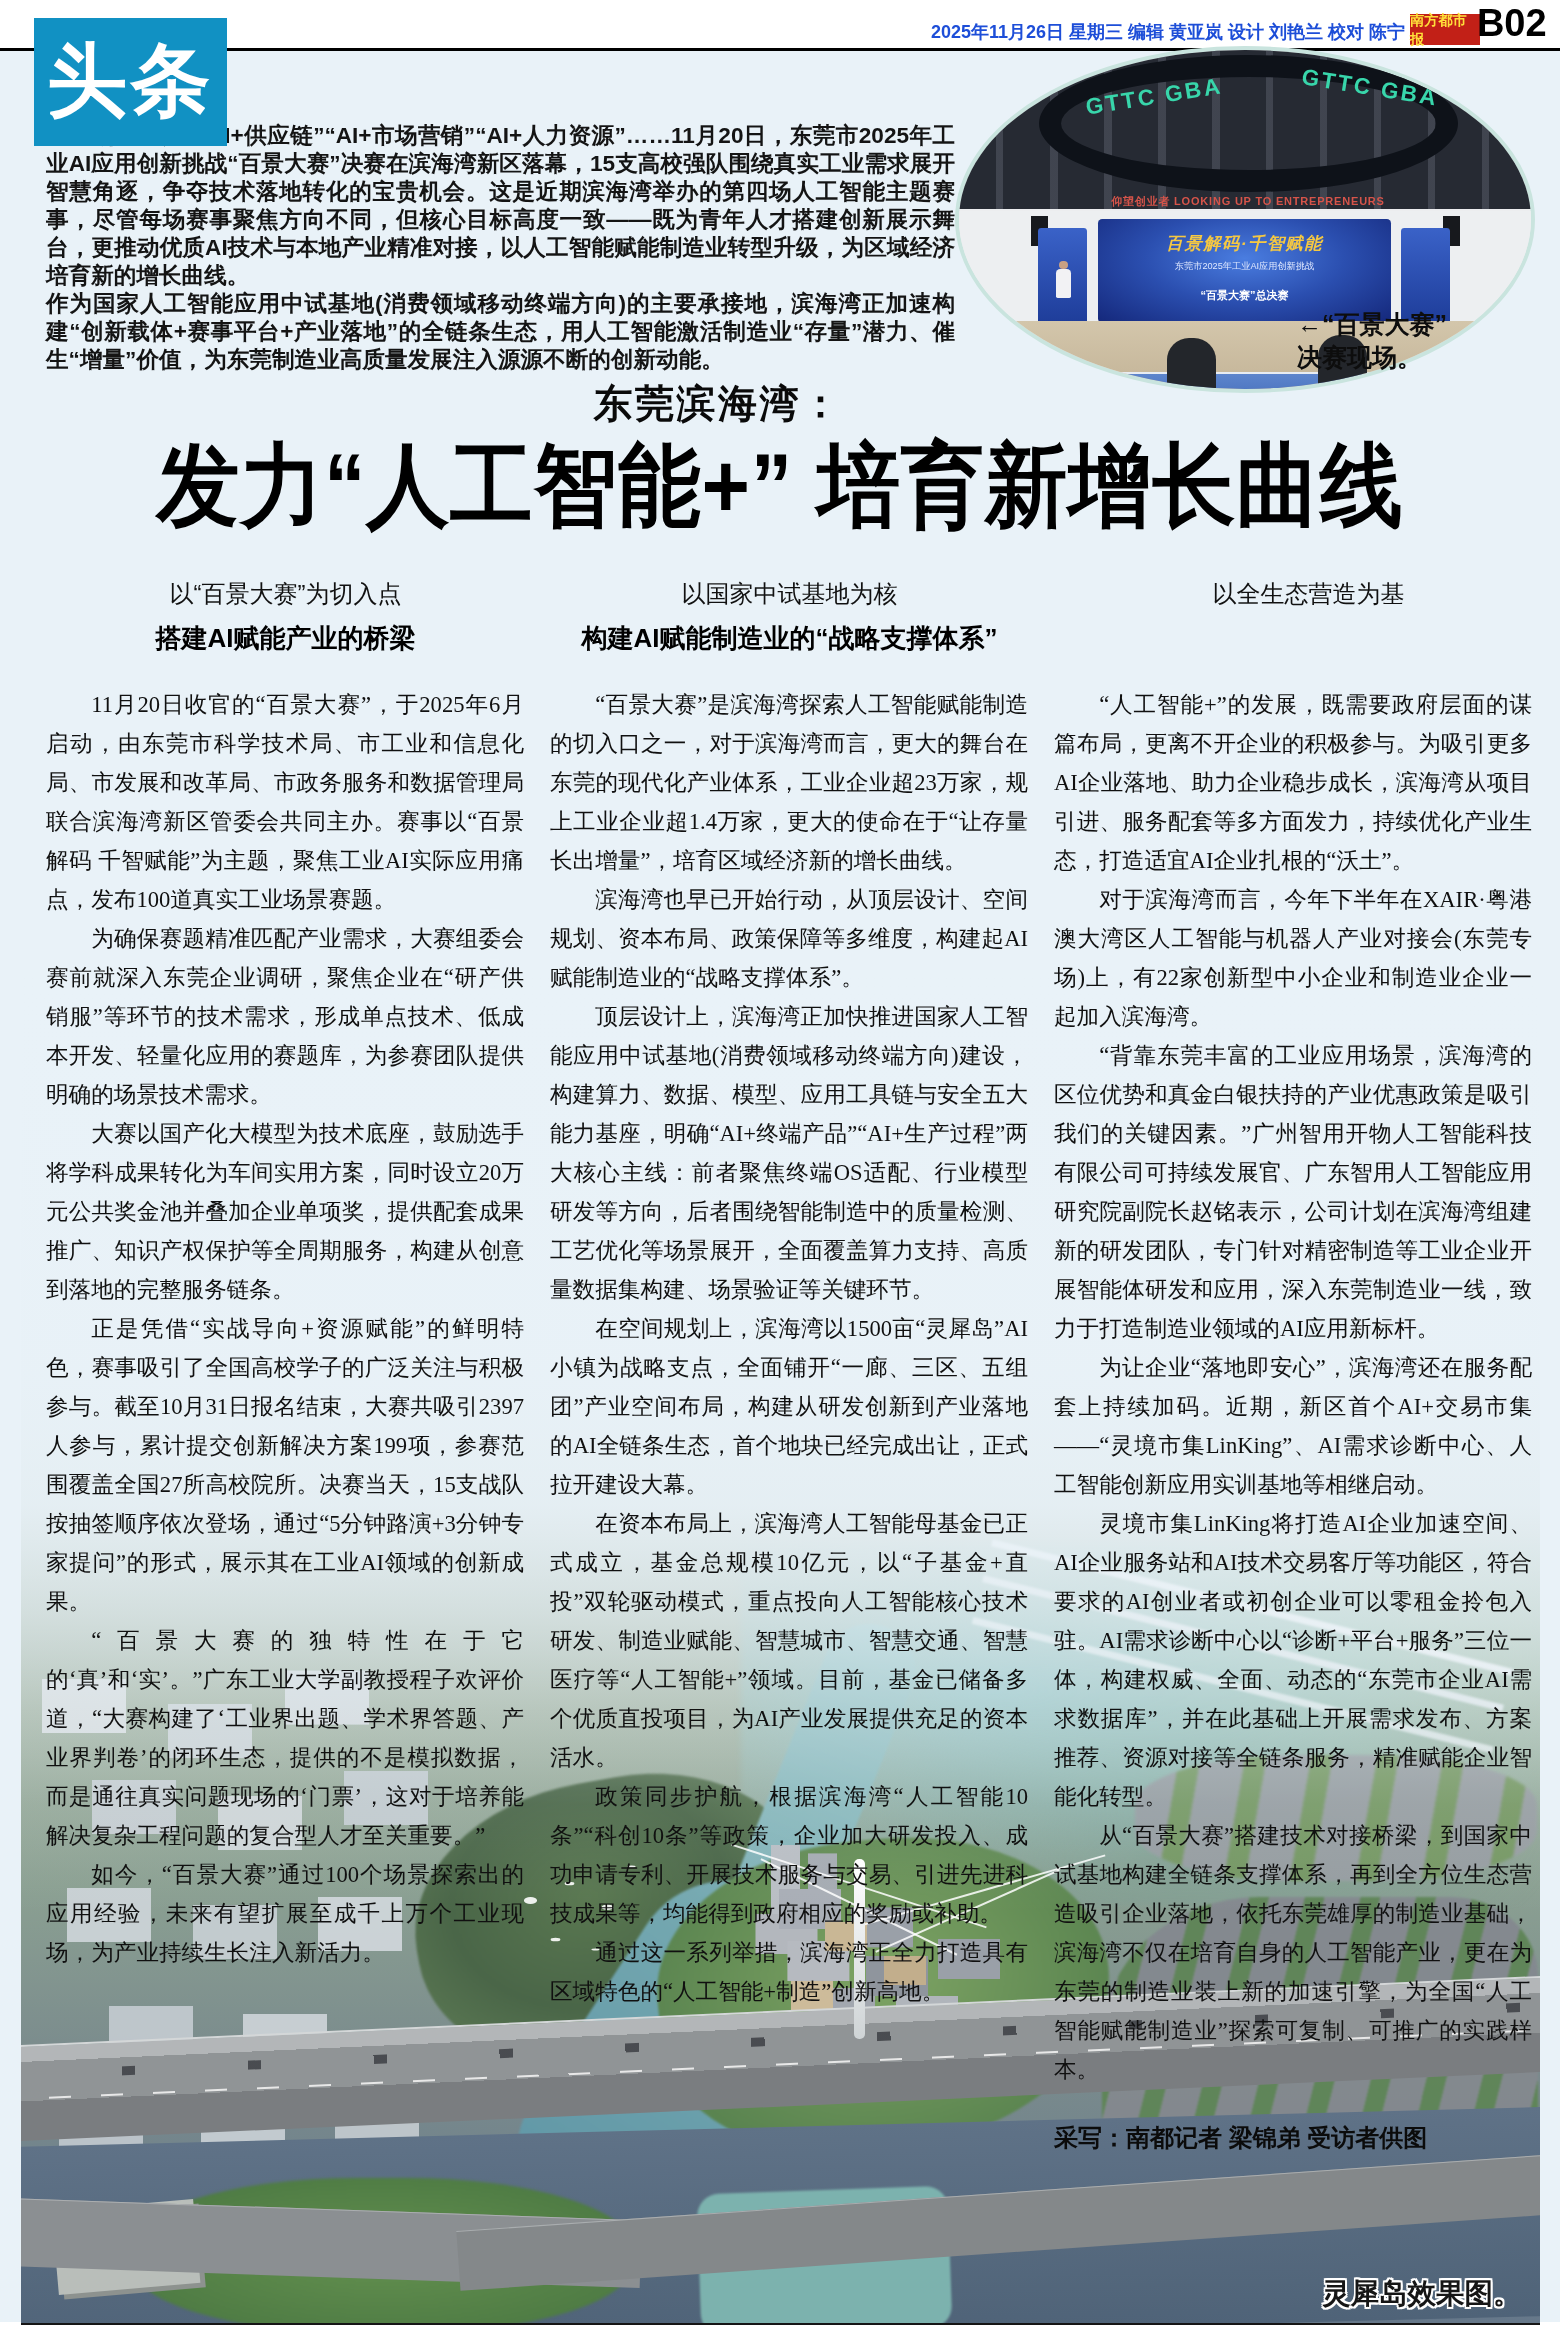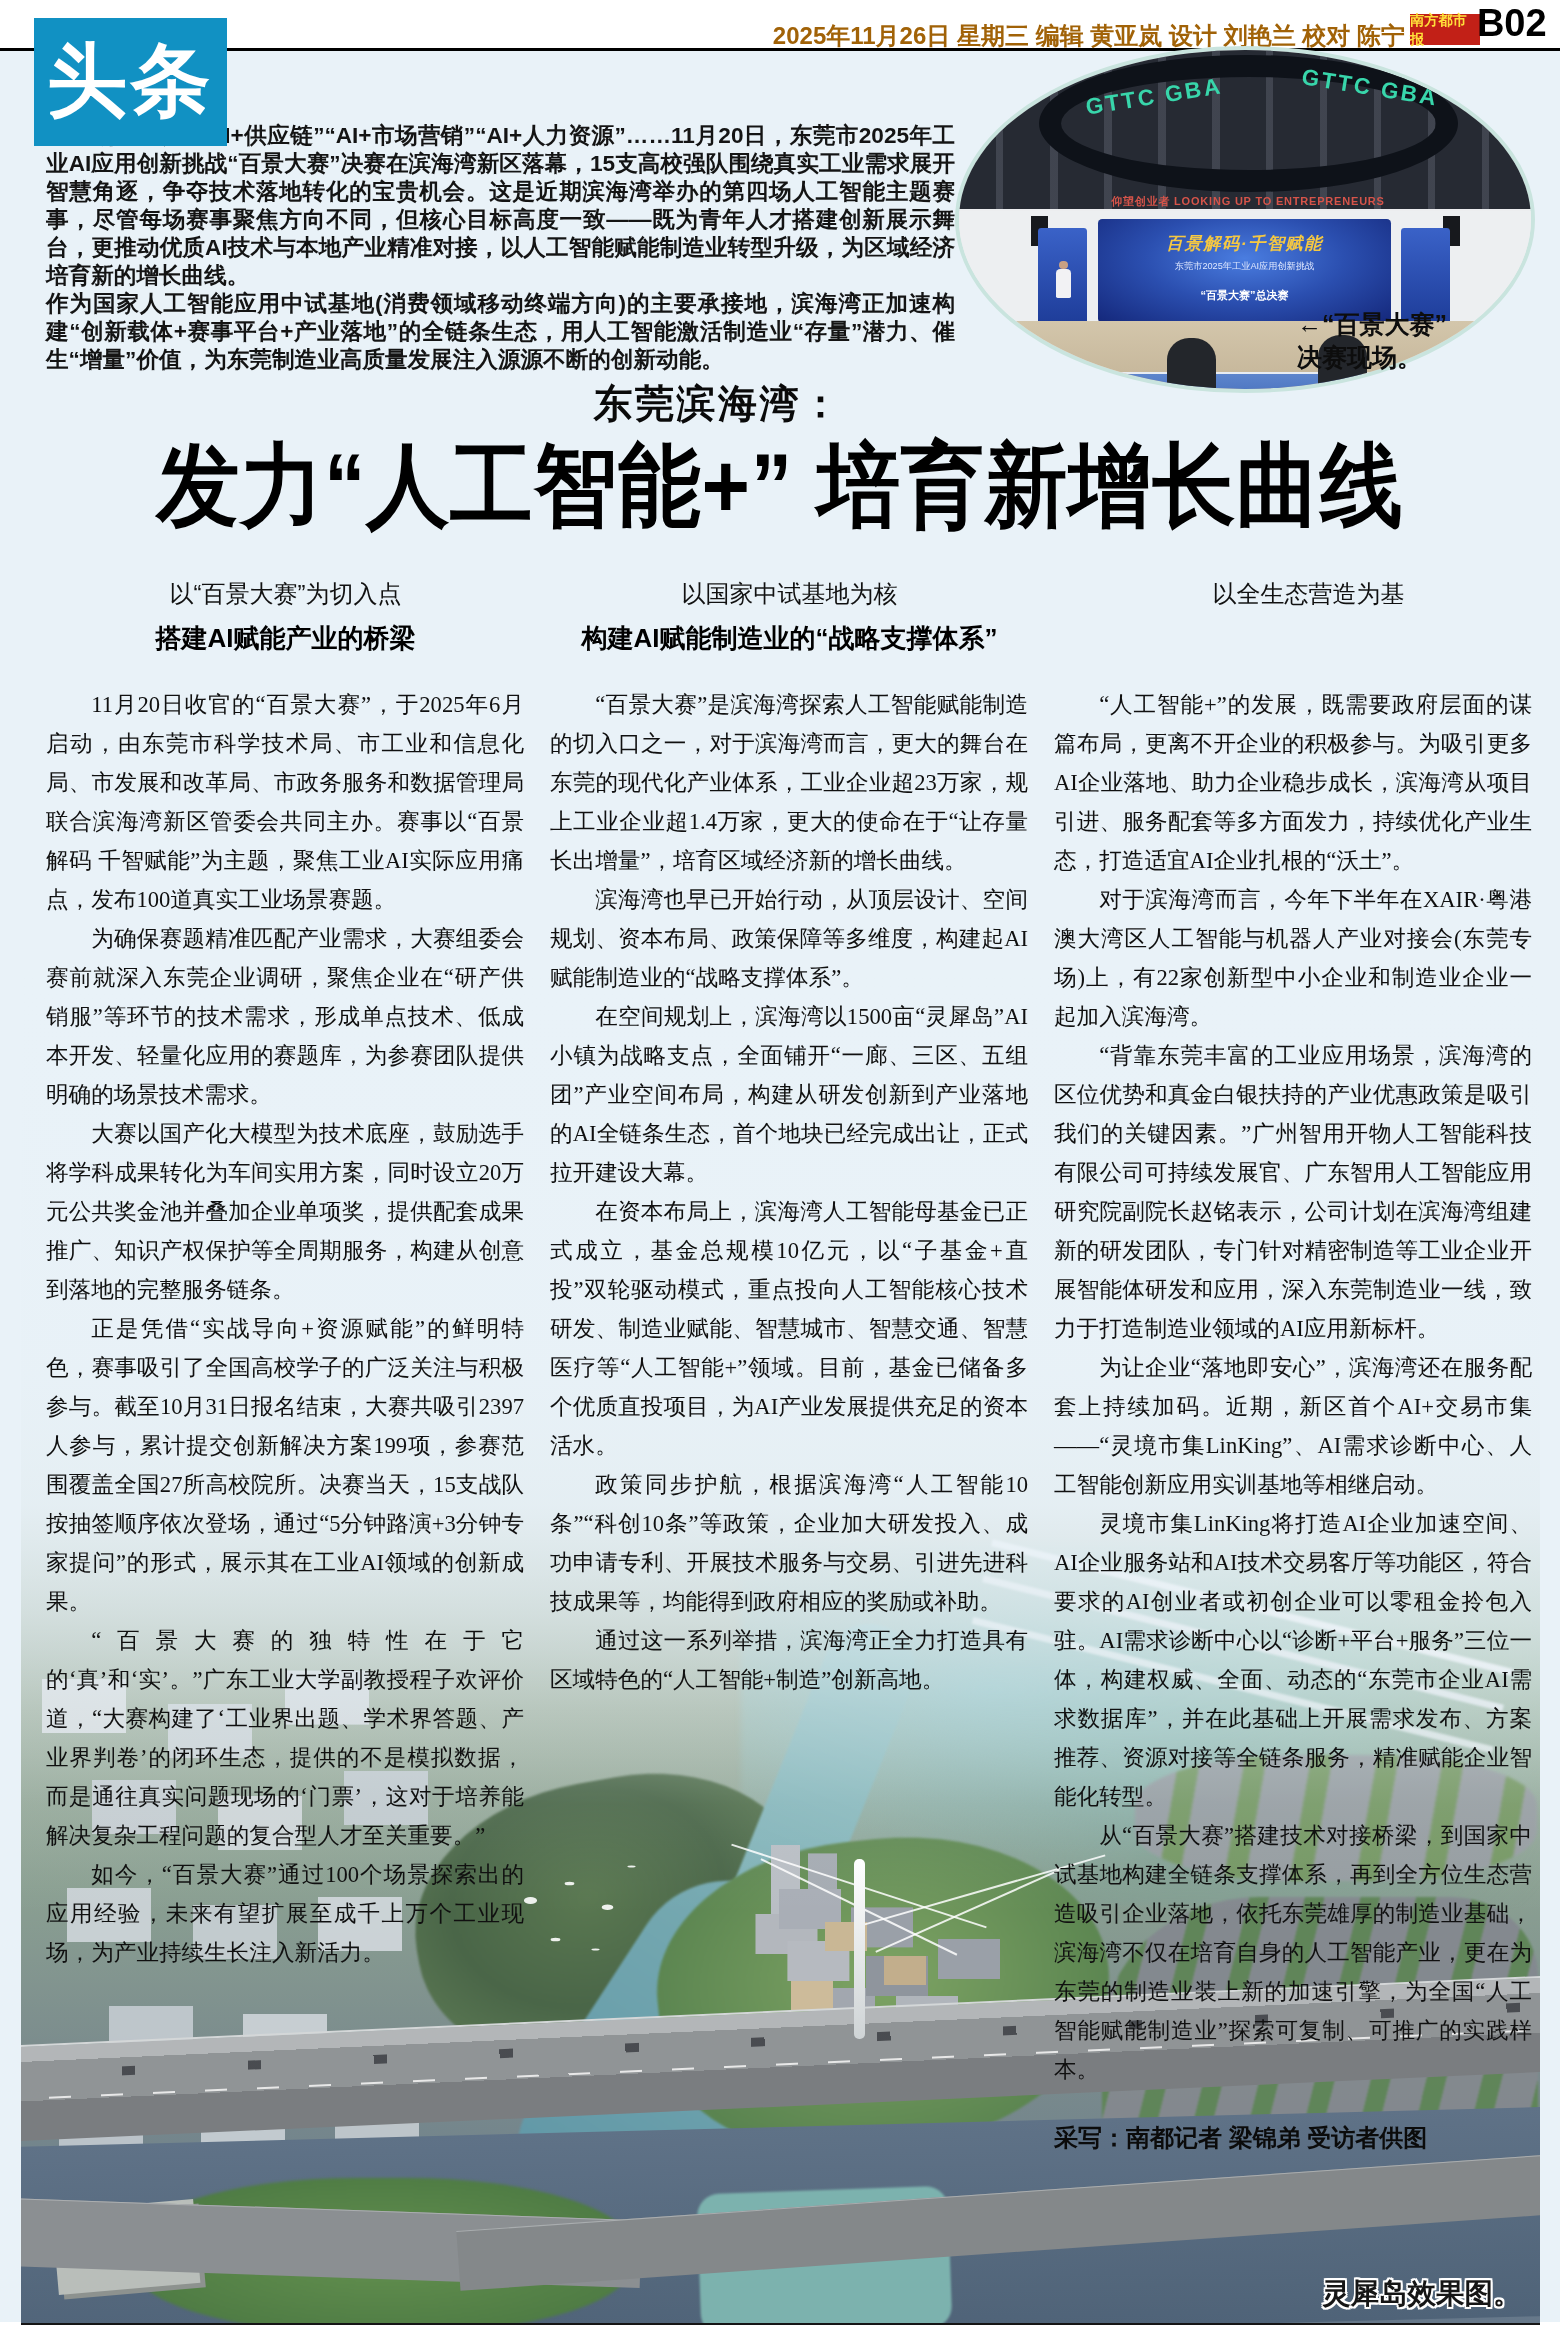--- a/index.html
+++ b/index.html
@@ -6,21 +6,21 @@
   .page{position:relative;width:1560px;height:2342px;background:#ffffff;overflow:hidden;
         font-family:"Liberation Sans","DejaVu Sans",sans-serif;color:#111;}
   .blue-bg{position:absolute;left:0;top:50px;width:1560px;height:2272px;background:#e9f2f8;}
 
   
   .header-rule{position:absolute;left:0;top:48px;width:1560px;height:2.5px;background:#000;}
   .section-box{position:absolute;left:34px;top:18.4px;width:193px;height:128px;background:#1191c3;
 atu        z-index:3;}
   .section-box{display:flex;align-items:center;justify-content:center;z-index:3;}
   .section-box span{color:#fff;font-size:80px;font-weight:900;letter-spacing:3.4px;}
-  .dateline{position:absolute;top:20px;right:155px;font-size:24px;font-weight:600;color:#a16207;text-align:right;}
+  .dateline{position:absolute;top:20px;right:155px;font-size:18px;font-weight:600;color:#1d4ed8;text-align:right;}
   .brand{position:absolute;top:14.2px;right:80px;width:70px;height:31px;background:#c22017;
          color:#ffdf3a;font-weight:900;font-size:14.2px;display:flex;align-items:center;
          justify-content:center;}
   .page-no{position:absolute;top:1.7px;right:13.4px;font-size:38px;font-weight:900;color:#000;}
 
   
   .intro{position:absolute;left:46px;top:122px;width:909px;font-size:22.6px;line-height:28px;
          font-weight:700;color:#141414;text-align:justify;z-index:2;}
   .intro p{margin:0;}
 
@@ -229,20 +229,21 @@
       <p>11月20日收官的“百景大赛”，于2025年6月启动，由东莞市科学技术局、市工业和信息化局、市发展和改革局、市政务服务和数据管理局联合滨海湾新区管委会共同主办。赛事以“百景解码 千智赋能”为主题，聚焦工业AI实际应用痛点，发布100道真实工业场景赛题。</p>
       <p>为确保赛题精准匹配产业需求，大赛组委会赛前就深入东莞企业调研，聚焦企业在“研产供销服”等环节的技术需求，形成单点技术、低成本开发、轻量化应用的赛题库，为参赛团队提供明确的场景技术需求。</p>
       <p>大赛以国产化大模型为技术底座，鼓励选手将学科成果转化为车间实用方案，同时设立20万元公共奖金池并叠加企业单项奖，提供配套成果推广、知识产权保护等全周期服务，构建从创意到落地的完整服务链条。</p>
       <p>正是凭借“实战导向+资源赋能”的鲜明特色，赛事吸引了全国高校学子的广泛关注与积极参与。截至10月31日报名结束，大赛共吸引2397人参与，累计提交创新解决方案199项，参赛范围覆盖全国27所高校院所。决赛当天，15支战队按抽签顺序依次登场，通过“5分钟路演+3分钟专家提问”的形式，展示其在工业AI领域的创新成果。</p>
       <p>“百景大赛的独特性在于它的‘真’和‘实’。”广东工业大学副教授程子欢评价道，“大赛构建了‘工业界出题、学术界答题、产业界判卷’的闭环生态，提供的不是模拟数据，而是通往真实问题现场的‘门票’，这对于培养能解决复杂工程问题的复合型人才至关重要。”</p>
       <p>如今，“百景大赛”通过100个场景探索出的应用经验，未来有望扩展至成千上万个工业现场，为产业持续生长注入新活力。</p>
     </div>
     <div class="col">
       <p>“百景大赛”是滨海湾探索人工智能赋能制造的切入口之一，对于滨海湾而言，更大的舞台在东莞的现代化产业体系，工业企业超23万家，规上工业企业超1.4万家，更大的使命在于“让存量长出增量”，培育区域经济新的增长曲线。</p>
       <p>滨海湾也早已开始行动，从顶层设计、空间规划、资本布局、政策保障等多维度，构建起AI赋能制造业的“战略支撑体系”。</p>
+      <p>顶层设计上，滨海湾正加快推进国家人工智能应用中试基地(消费领域移动终端方向)建设，构建算力、数据、模型、应用工具链与安全五大能力基座，明确“AI+终端产品”“AI+生产过程”两大核心主线：前者聚焦终端OS适配、行业模型研发等方向，后者围绕智能制造中的质量检测、工艺优化等场景展开，全面覆盖算力支持、高质量数据集构建、场景验证等关键环节。</p>
       <p>在空间规划上，滨海湾以1500亩“灵犀岛”AI小镇为战略支点，全面铺开“一廊、三区、五组团”产业空间布局，构建从研发创新到产业落地的AI全链条生态，首个地块已经完成出让，正式拉开建设大幕。</p>
       <p>在资本布局上，滨海湾人工智能母基金已正式成立，基金总规模10亿元，以“子基金+直投”双轮驱动模式，重点投向人工智能核心技术研发、制造业赋能、智慧城市、智慧交通、智慧医疗等“人工智能+”领域。目前，基金已储备多个优质直投项目，为AI产业发展提供充足的资本活水。</p>
       <p>政策同步护航，根据滨海湾“人工智能10条”“科创10条”等政策，企业加大研发投入、成功申请专利、开展技术服务与交易、引进先进科技成果等，均能得到政府相应的奖励或补助。</p>
       <p>通过这一系列举措，滨海湾正全力打造具有区域特色的“人工智能+制造”创新高地。</p>
     </div>
     <div class="col">
       <p>“人工智能+”的发展，既需要政府层面的谋篇布局，更离不开企业的积极参与。为吸引更多AI企业落地、助力企业稳步成长，滨海湾从项目引进、服务配套等多方面发力，持续优化产业生态，打造适宜AI企业扎根的“沃土”。</p>
       <p>对于滨海湾而言，今年下半年在XAIR·粤港澳大湾区人工智能与机器人产业对接会(东莞专场)上，有22家创新型中小企业和制造业企业一起加入滨海湾。</p>
       <p>“背靠东莞丰富的工业应用场景，滨海湾的区位优势和真金白银扶持的产业优惠政策是吸引我们的关键因素。”广州智用开物人工智能科技有限公司可持续发展官、广东智用人工智能应用研究院副院长赵铭表示，公司计划在滨海湾组建新的研发团队，专门针对精密制造等工业企业开展智能体研发和应用，深入东莞制造业一线，致力于打造制造业领域的AI应用新标杆。</p>
       <p>为让企业“落地即安心”，滨海湾还在服务配套上持续加码。近期，新区首个AI+交易市集——“灵境市集LinKing”、AI需求诊断中心、人工智能创新应用实训基地等相继启动。</p>

